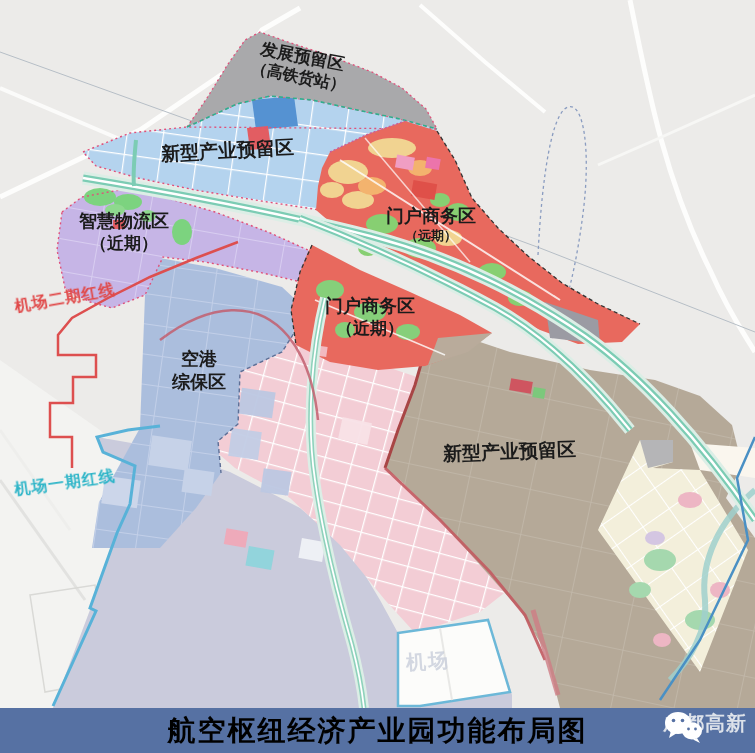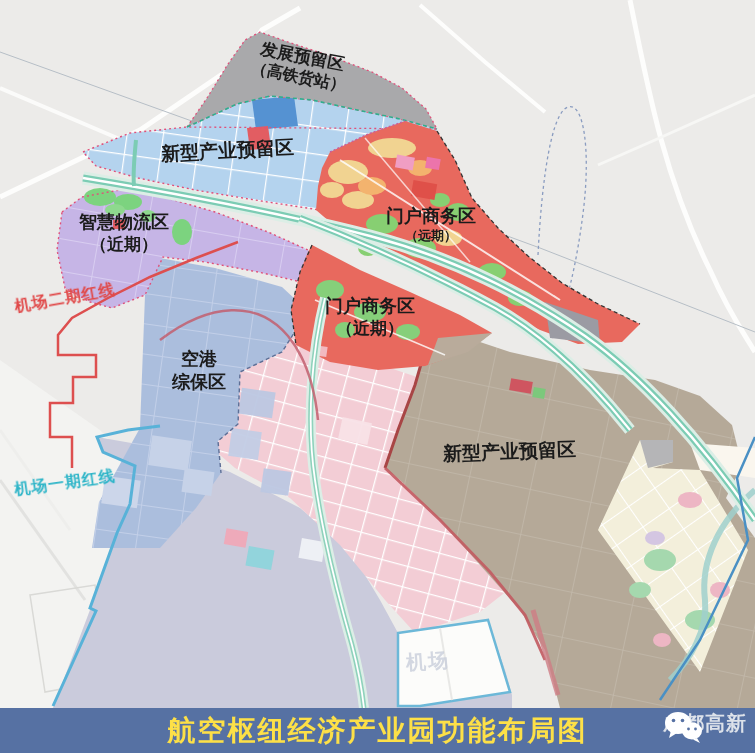--- a/index.html
+++ b/index.html
@@ -6,21 +6,21 @@
   body{font-family:"Liberation Sans","DejaVu Sans",sans-serif;}
   #stage{position:relative;width:755px;height:753px;overflow:hidden;background:#ecebe9;}
   #stage svg{position:absolute;left:0;top:0;}
   .zlabel{position:absolute;color:#1b1b1b;font-weight:bold;text-align:center;line-height:1.25;
           white-space:nowrap;pointer-events:none;}
   .zlabel .sub{display:block;}
   .redline-label{position:absolute;font-weight:bold;font-size:16px;letter-spacing:1px;white-space:nowrap;pointer-events:none;}
   .watermark{position:absolute;font-weight:bold;font-size:20px;color:#c9cfdb;opacity:.8;letter-spacing:2px;pointer-events:none;}
   #banner{position:absolute;left:0;top:708px;width:755px;height:45px;background:#5671a3;
           display:flex;align-items:center;}
-  #banner .title{position:absolute;left:0;right:0;text-align:center;color:#fde047;
+  #banner .title{position:absolute;left:0;right:0;text-align:center;color:#000000;
                  font-size:28px;font-weight:bold;letter-spacing:2px;}
   #brand{position:absolute;right:8px;top:2px;display:flex;align-items:center;gap:6px;}
   #brand .brand-text{color:#dde2ea;font-size:20px;font-weight:bold;letter-spacing:1px;}
 </style>
 </head>
 <body>
 
 <div id="stage">
 <svg width="755" height="753" viewBox="0 0 755 753">
   <defs>
@@ -203,21 +203,21 @@
 
 <div class="zlabel" style="left:238px;top:46px;width:125px;font-size:17px;transform:rotate(11deg);">
   <span>发展预留区</span>
   <span class="sub" style="font-size:16px;">（高铁货站）</span>
 </div>
 
 <div class="zlabel" style="left:150px;top:139px;width:155px;font-size:19px;transform:rotate(-3deg);">
   <span>新型产业预留区</span>
 </div>
 
-<div class="zlabel" style="left:66px;top:211px;width:116px;font-size:18px;">
+<div class="zlabel" style="left:66px;top:211px;width:116px;font-size:18px;font-family:Liberation Mono, monospace;">
   <span>智慧物流区</span>
   <span class="sub" style="font-size:17px;">（近期）</span>
 </div>
 
 <div class="zlabel" style="left:373px;top:205px;width:116px;font-size:18px;">
   <span>门户商务区</span>
   <span class="sub" style="font-size:13px;">（远期）</span>
 </div>
 
 <div class="zlabel" style="left:312px;top:295px;width:116px;font-size:18px;">

